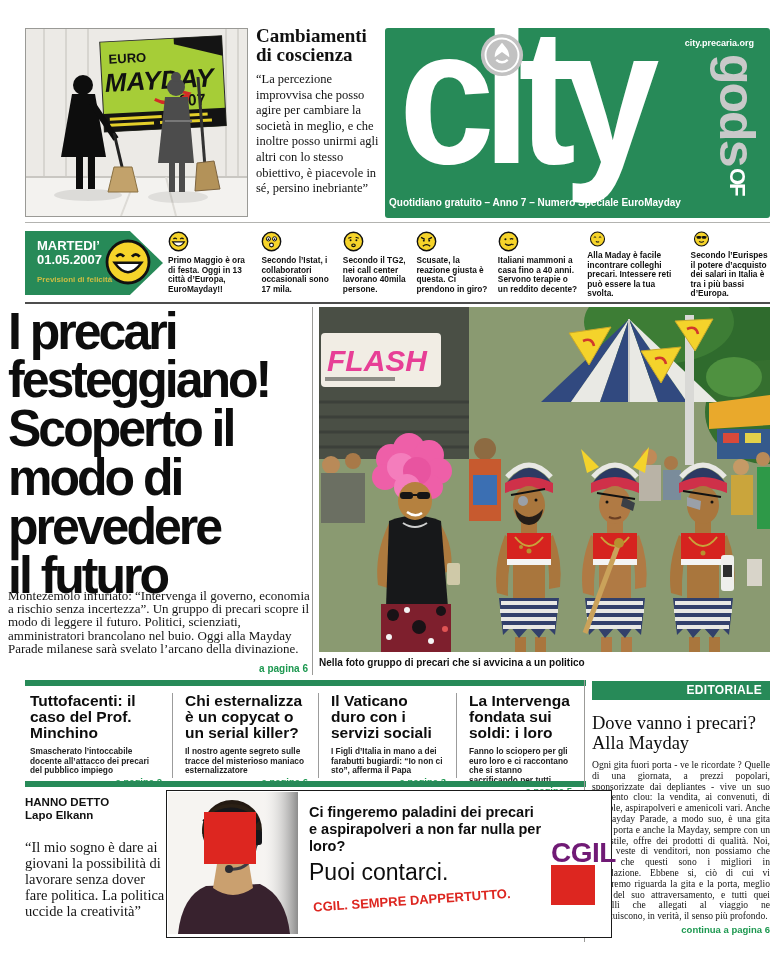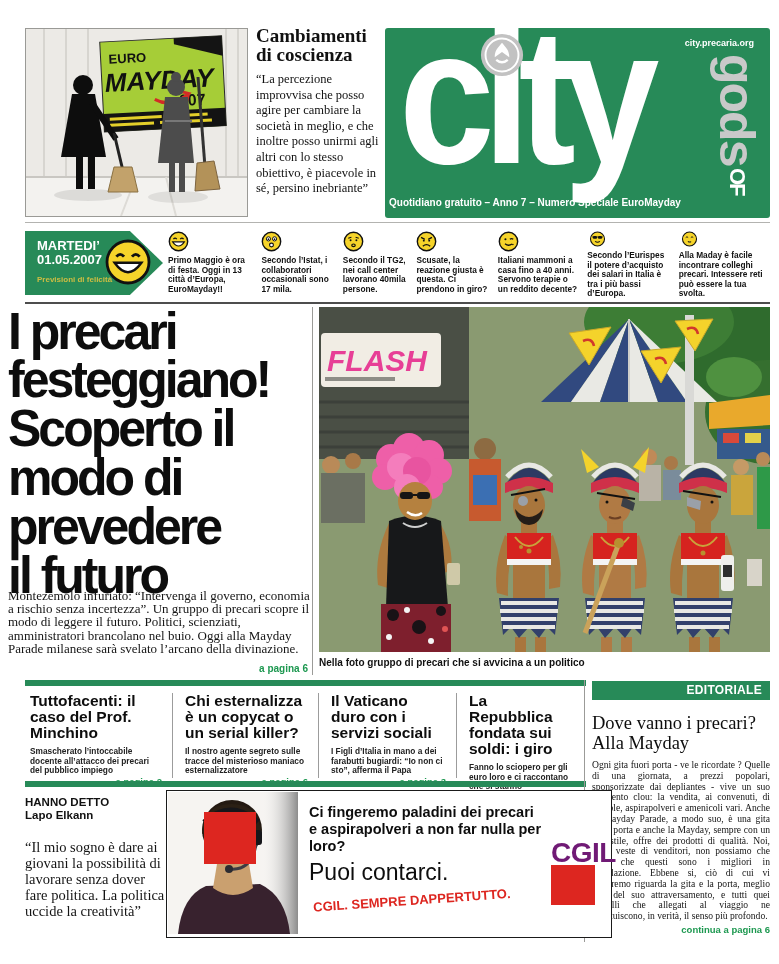--- a/index.html
+++ b/index.html
@@ -217,37 +217,37 @@
     <div class="fc-item w5">
       <svg class="fc-icon" viewBox="0 0 24 24">
         <circle cx="12" cy="12" r="10.5" fill="#f6d42a" stroke="#111" stroke-width="1.6"></circle>
         <circle cx="8.5" cy="9.5" r="1.2" fill="#111"></circle>
         <path d="M13.6 9.5 q1.9 -1.7 3.8 0" stroke="#111" stroke-width="1.5" fill="none"></path>
         <path d="M8 14.6 q4 3.2 8 .2" stroke="#111" stroke-width="1.5" fill="none"></path>
         <circle cx="17" cy="15.4" r="0.9" fill="#111"></circle>
       </svg>
       <div class="fc-text">Italiani mammoni a casa fino a 40 anni. Servono terapie o un reddito decente?</div>
     </div>
+    <div class="fc-item w7">
+      <svg class="fc-icon" viewBox="0 0 24 24">
+        <circle cx="12" cy="12" r="10.5" fill="#f6d42a" stroke="#111" stroke-width="1.6"></circle>
+        <path d="M6.4 9.8 q1.8 -2.3 3.6 0 M14 9.8 q1.8 -2.3 3.6 0" stroke="#111" stroke-width="1.4" fill="none"></path>
+        <path d="M9.6 15.4 q2.6 2 4.8 .4" stroke="#111" stroke-width="1.5" fill="none"></path>
+      </svg>
+      <div class="fc-text">Alla Maday è  facile incontrare colleghi precari. Intessere reti può essere la tua svolta.</div>
+    </div>
     <div class="fc-item w6">
       <svg class="fc-icon" viewBox="0 0 24 24">
         <circle cx="12" cy="12" r="10.5" fill="#f6d42a" stroke="#111" stroke-width="1.6"></circle>
         <rect x="5.2" y="7.6" width="6" height="4" rx="1.2" fill="#111"></rect>
         <rect x="12.8" y="7.6" width="6" height="4" rx="1.2" fill="#111"></rect>
         <path d="M11 9 h2 M5.2 9 H3.8 M18.8 9 h1.4" stroke="#111" stroke-width="1.2"></path>
         <path d="M8.4 15.6 q3.6 2.8 7.2 0" stroke="#111" stroke-width="1.5" fill="none"></path>
       </svg>
       <div class="fc-text">Secondo l’Eurispes il potere d’acquisto dei salari in Italia è tra i più bassi d’Europa.</div>
-    </div>
-    <div class="fc-item w7">
-      <svg class="fc-icon" viewBox="0 0 24 24">
-        <circle cx="12" cy="12" r="10.5" fill="#f6d42a" stroke="#111" stroke-width="1.6"></circle>
-        <path d="M6.4 9.8 q1.8 -2.3 3.6 0 M14 9.8 q1.8 -2.3 3.6 0" stroke="#111" stroke-width="1.4" fill="none"></path>
-        <path d="M9.6 15.4 q2.6 2 4.8 .4" stroke="#111" stroke-width="1.5" fill="none"></path>
-      </svg>
-      <div class="fc-text">Alla Maday è  facile incontrare colleghi precari. Intessere reti può essere la tua svolta.</div>
     </div>
   </div>
 
   <div class="abs rule2"></div>
 
   <div class="abs headline">
     <div>I precari</div>
     <div>festeggiano!</div>
     <div>Scoperto il</div>
     <div>modo di</div>
@@ -432,21 +432,21 @@
       <div class="tz-title">Chi esternalizza è un copycat o un serial killer?</div>
       <div class="tz-body">Il nostro agente segreto sulle tracce del misterioso maniaco esternalizzatore</div>
       <div class="tz-ref">a pagina 6</div>
     </div>
     <div class="tz tz3">
       <div class="tz-title">Il Vaticano duro con i servizi sociali</div>
       <div class="tz-body">I Figli d’Italia in mano a dei farabutti bugiardi: “Io non ci sto”, afferma il Papa</div>
       <div class="tz-ref">a pagina 3</div>
     </div>
     <div class="tz tz4">
-      <div class="tz-title">La Repubblica fondata sui soldi: i giro</div>
+      <div class="tz-title">La Intervenga fondata sui soldi: i loro</div>
       <div class="tz-body">Fanno lo sciopero per gli euro loro e ci raccontano che si stanno sacrificando per tutti</div>
       <div class="tz-ref">a pagina 5</div>
     </div>
   </div>
   <div class="abs bar-bottom"></div>
 
   <div class="abs vrule-edit"></div>
   <div class="abs editorial">
     <div class="ed-label">EDITORIALE</div>
     <div class="ed-title">Dove vanno i precari? Alla Mayday</div>

